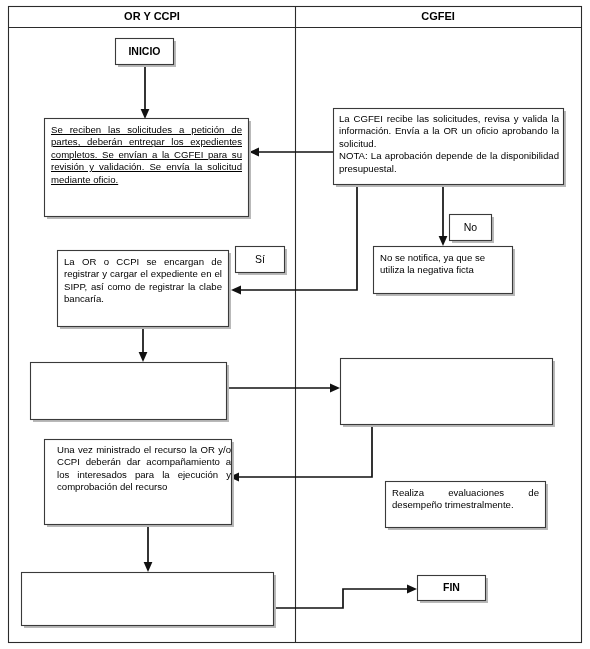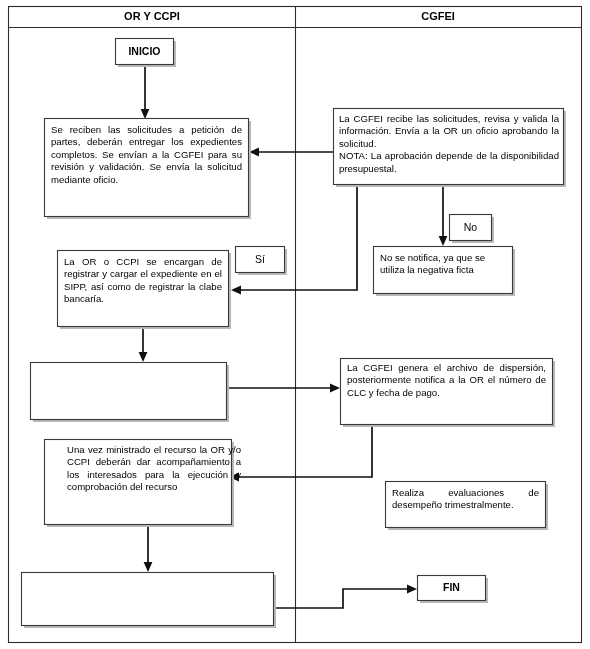--- a/index.html
+++ b/index.html
@@ -222,30 +222,29 @@
 
       <g>
         <rect class="shadow-rect" x="420" y="578" width="68" height="25"></rect>
         <rect class="node-rect" x="417.5" y="575.5" width="68" height="25"></rect>
         <text class="term-label" x="451.5" y="588.5">FIN</text>
       </g>
 
     </g>
   </svg>
 
-  <div class="node-text" style="left:51px; top:124px; width:191px; height:88px;">Se reciben las solicitudes a petición de partes, deberán entregar los expedientes completos. Se envían a la CGFEI para su revisión y validación. Se envía la solicitud mediante oficio.</div>
+  <div class="node-text" style="left:51px; top:124px; width:191px; height:88px;text-decoration:underline;">Se reciben las solicitudes a petición de partes, deberán entregar los expedientes completos. Se envían a la CGFEI para su revisión y validación. Se envía la solicitud mediante oficio.</div>
 
   <div class="node-text" style="left:339px; top:113px; width:220px; height:68px;">La CGFEI recibe las solicitudes, revisa y valida la información. Envía a la OR un oficio aprobando la solicitud.
 NOTA: La aprobación depende de la disponibilidad presupuestal.</div>
 
   <div class="node-text left" style="left:380px; top:252px; width:128px; height:40px;">No se notifica, ya que se utiliza la negativa ficta</div>
 
   <div class="node-text" style="left:64px; top:256px; width:158px; height:68px;">La OR o CCPI se encargan de registrar y cargar el expediente en el SIPP, así como de registrar la clabe bancaría.</div>
 
 
-  <div class="node-text" style="left:347px; top:362px; width:199px; height:58px;">La CGFEI genera el archivo de dispersión, posteriormente notifica a la OR el número de CLC y fecha de pago.</div>
-
-  <div class="node-text" style="left:67px; top:444px; width:174px; height:76px;">Una vez ministrado el recurso la OR y/o CCPI deberán dar acompañamiento a los interesados para la ejecución y comprobación del recurso</div>
+
+  <div class="node-text" style="left:57px; top:444px; width:174px; height:76px;">Una vez ministrado el recurso la OR y/o CCPI deberán dar acompañamiento a los interesados para la ejecución y comprobación del recurso</div>
 
   <div class="node-text" style="left:392px; top:487px; width:147px; height:38px;">Realiza evaluaciones de desempeño trimestralmente.</div>
 
 
 </div>
 
 </body></html>

